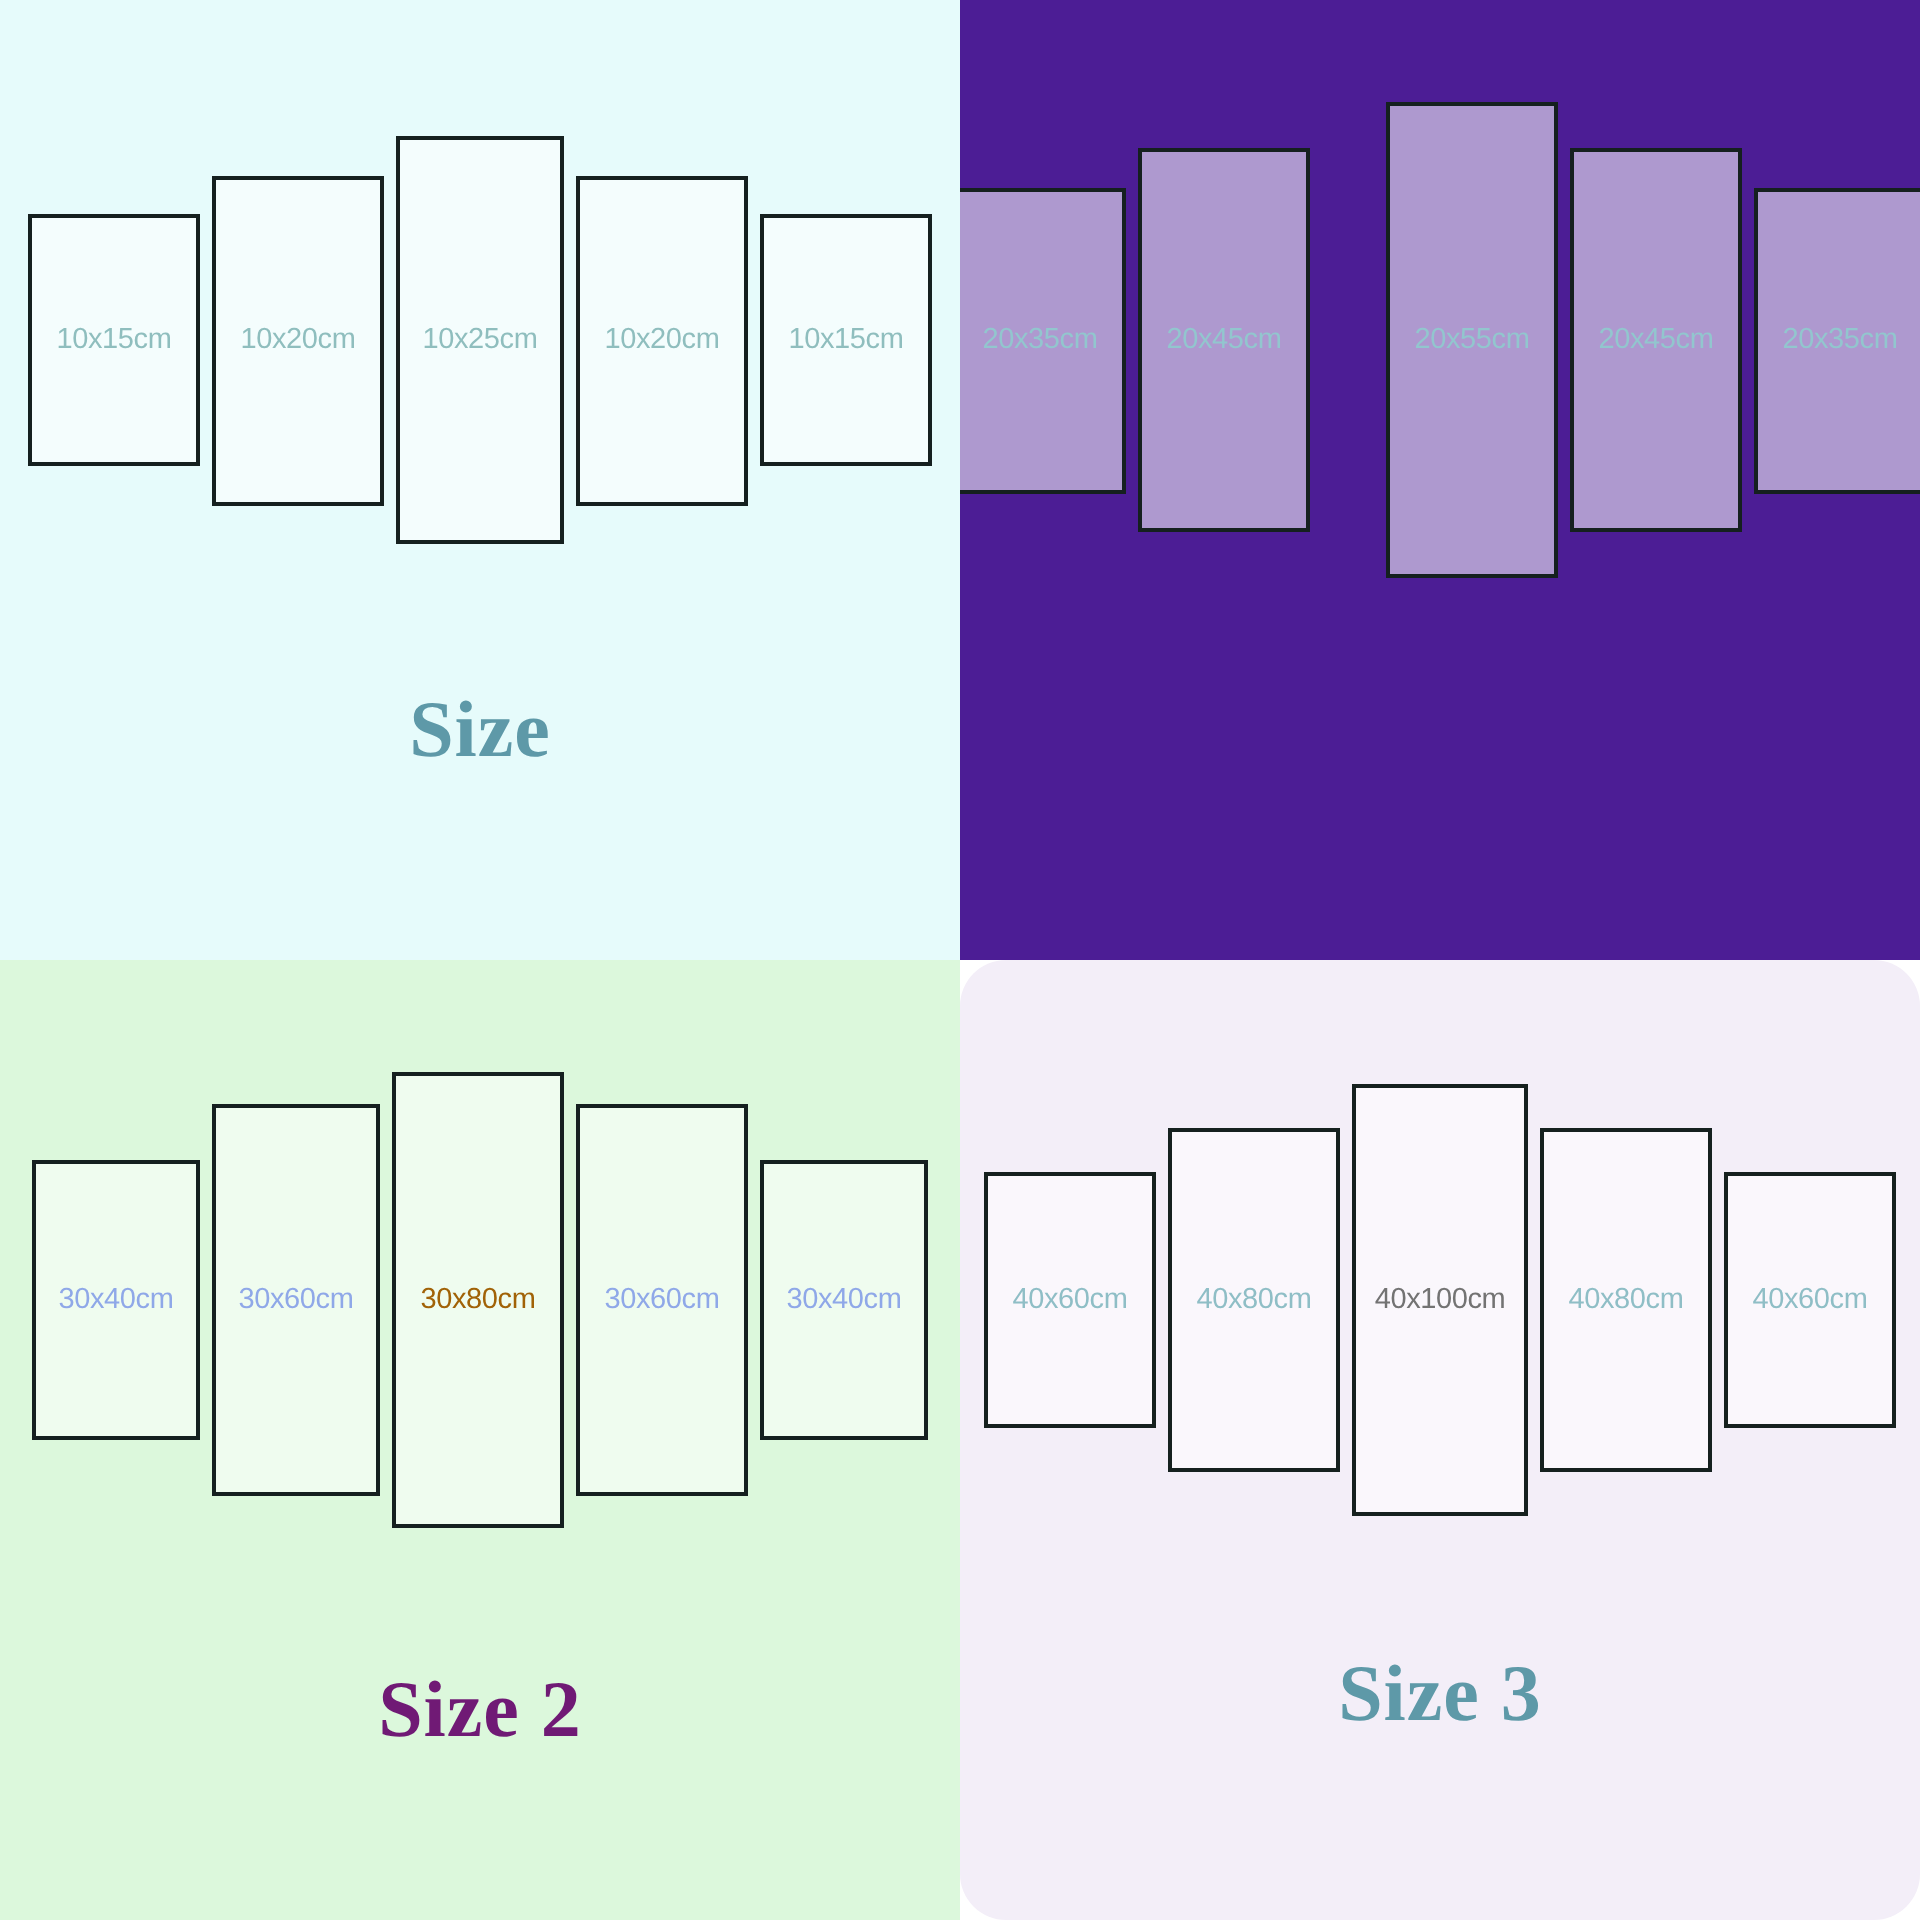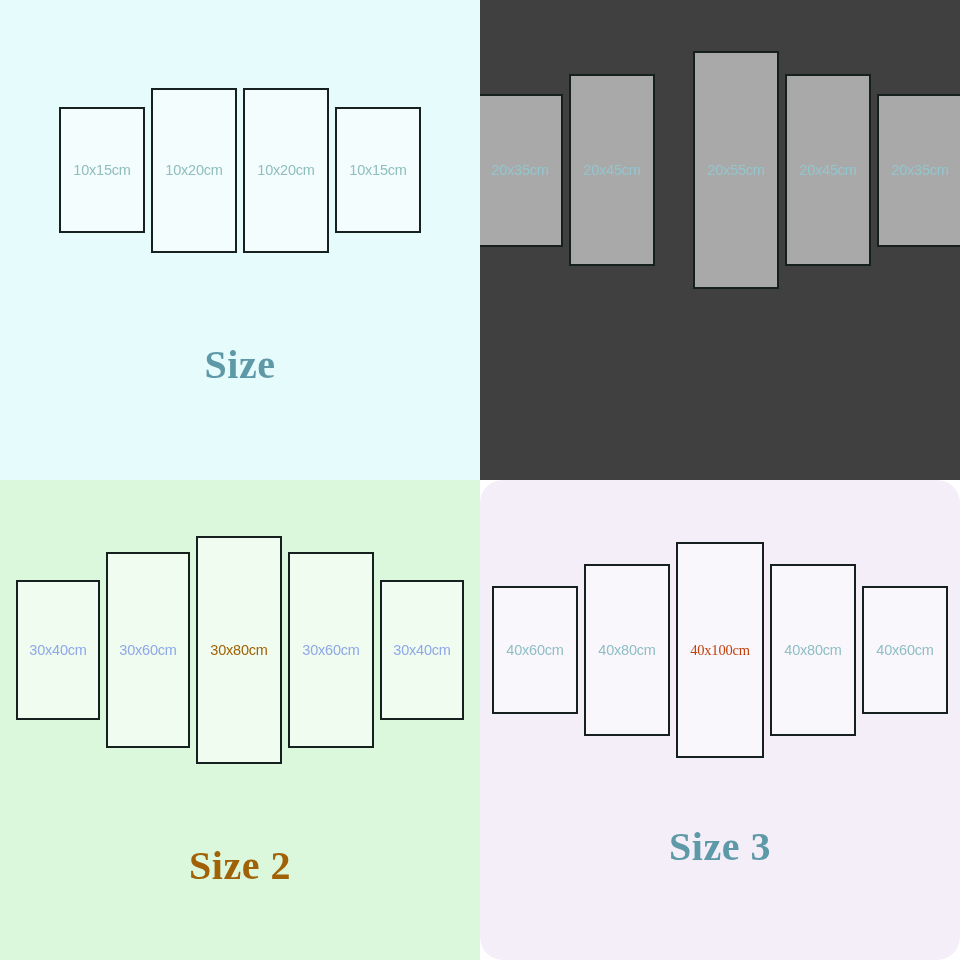--- a/index.html
+++ b/index.html
@@ -70,30 +70,33 @@
 <div class="grid">
 
 <div class="quadrant" style="background: rgb(230, 251, 251);">
       <div class="panels">
         <div class="panel" style="width: 86px; height: 126px; border-color: rgb(21, 32, 31); background: rgba(255, 255, 255, 0.55);">
           <span class="panel-label" style="color: rgb(143, 190, 190);">10x15cm</span>
         </div>
         <div class="panel" style="width: 86px; height: 165px; border-color: rgb(21, 32, 31); background: rgba(255, 255, 255, 0.55);">
           <span class="panel-label" style="color: rgb(143, 190, 190);">10x20cm</span>
         </div>
+        <div class="panel" style="width: 84px; height: 204px; border-color: rgb(21, 32, 31); background: rgba(255, 255, 255, 0.55);">
+          <span class="panel-label" style="color: rgb(143, 190, 190);">10x25cm</span>
+        </div>
         <div class="panel" style="width: 86px; height: 165px; border-color: rgb(21, 32, 31); background: rgba(255, 255, 255, 0.55);">
           <span class="panel-label" style="color: rgb(143, 190, 190);">10x20cm</span>
         </div>
         <div class="panel" style="width: 86px; height: 126px; border-color: rgb(21, 32, 31); background: rgba(255, 255, 255, 0.55);">
           <span class="panel-label" style="color: rgb(143, 190, 190);">10x15cm</span>
         </div>
       </div>
       <div class="heading" style="color: rgb(94, 153, 168); top: 345px;">Size</div>
     </div>
-    <div class="quadrant" style="background: #404040;">
+    <div class="quadrant" style="background: #4c1d95;">
       <div class="panels">
         <div class="panel" style="width: 86px; height: 153px; border-color: rgb(21, 32, 31); background: rgba(255, 255, 255, 0.55);">
           <span class="panel-label" style="color: rgb(146, 198, 206);">20x35cm</span>
         </div>
         <div class="panel" style="width: 86px; height: 192px; border-color: rgb(21, 32, 31); background: rgba(255, 255, 255, 0.55);">
           <span class="panel-label" style="color: rgb(146, 198, 206);">20x45cm</span>
         </div>
         <div class="panel" style="width: 86px; height: 238px; border-color: rgb(21, 32, 31); background: rgba(255, 255, 255, 0.55); margin-left: 32px;">
           <span class="panel-label" style="color: rgb(146, 198, 206);">20x55cm</span>
         </div>
@@ -116,32 +119,32 @@
         <div class="panel" style="width: 86px; height: 228px; border-color: rgb(21, 32, 31); background: rgba(255, 255, 255, 0.55);">
           <span class="panel-label" style="color: #a16207;">30x80cm</span>
         </div>
         <div class="panel" style="width: 86px; height: 196px; border-color: rgb(21, 32, 31); background: rgba(255, 255, 255, 0.55);">
           <span class="panel-label" style="color: rgb(143, 168, 232);">30x60cm</span>
         </div>
         <div class="panel" style="width: 84px; height: 140px; border-color: rgb(21, 32, 31); background: rgba(255, 255, 255, 0.55);">
           <span class="panel-label" style="color: rgb(143, 168, 232);">30x40cm</span>
         </div>
       </div>
-      <div class="heading" style="color: #a16207; top: 366px;">Size 2</div>
+      <div class="heading" style="color: #701a75; top: 355px;">Size 2</div>
     </div>
     <div class="quadrant" style="background: rgb(243, 238, 248); border-radius: 23px;">
       <div class="panels">
         <div class="panel" style="width: 86px; height: 128px; border-color: rgb(21, 32, 31); background: rgba(255, 255, 255, 0.55);">
           <span class="panel-label" style="color: rgb(143, 190, 198);">40x60cm</span>
         </div>
         <div class="panel" style="width: 86px; height: 172px; border-color: rgb(21, 32, 31); background: rgba(255, 255, 255, 0.55);">
           <span class="panel-label" style="color: rgb(143, 190, 198);">40x80cm</span>
         </div>
         <div class="panel" style="width: 88px; height: 216px; border-color: rgb(21, 32, 31); background: rgba(255, 255, 255, 0.55);">
-          <span class="panel-label" style="color: #c2410c; font-family: Liberation Serif, serif;">40x100cm</span>
+          <span class="panel-label" style="color: #737373;">40x100cm</span>
         </div>
         <div class="panel" style="width: 86px; height: 172px; border-color: rgb(21, 32, 31); background: rgba(255, 255, 255, 0.55);">
           <span class="panel-label" style="color: rgb(143, 190, 198);">40x80cm</span>
         </div>
         <div class="panel" style="width: 86px; height: 128px; border-color: rgb(21, 32, 31); background: rgba(255, 255, 255, 0.55);">
           <span class="panel-label" style="color: rgb(143, 190, 198);">40x60cm</span>
         </div>
       </div>
       <div class="heading" style="color: rgb(94, 153, 168); top: 347px;">Size 3</div>
     </div>

